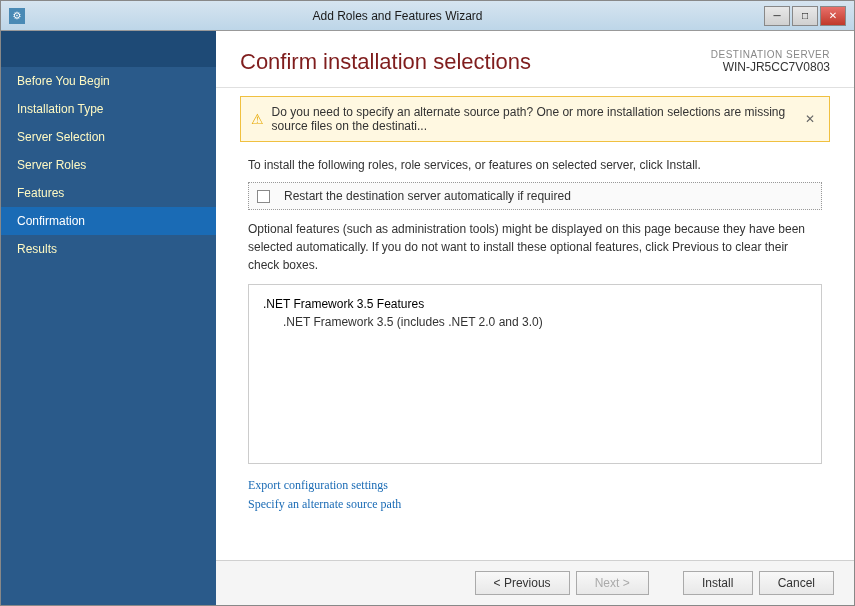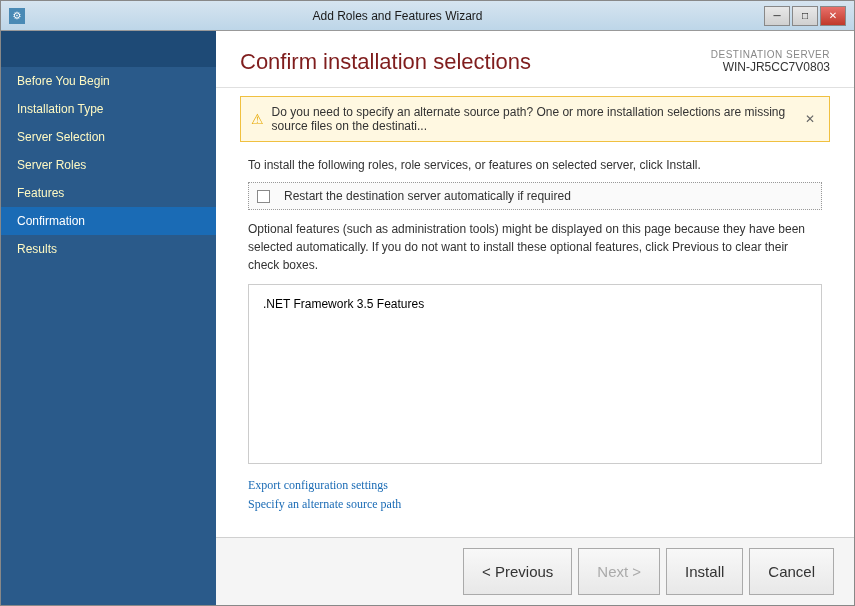--- a/index.html
+++ b/index.html
@@ -254,30 +254,31 @@
     .footer {
       border-top: 1px solid #d0d0d0;
       padding: 10px 20px;
       display: flex;
       justify-content: flex-end;
       gap: 6px;
       background: #f5f5f5;
       flex-shrink: 0;
     }
     .footer-btn {
-      padding: 14px 18px;
-      font-size: 15px;
+      padding: 4px 18px;
+      font-size: 12px;
       border: 1px solid #aaa;
       background: linear-gradient(to bottom, #f8f8f8, #e8e8e8);
       cursor: pointer;
       color: #333;
       min-width: 70px;
     }
     .footer-btn.primary {
       background: linear-gradient(to bottom, #f8f8f8, #e8e8e8);
+      margin-left: 28px;
     }
     .footer-btn:disabled {
       color: #aaa;
       cursor: default;
     }
   </style>
 </head>
 <body>
 
 <div class="window">
@@ -342,20 +343,21 @@
 
         <div class="checkbox-row">
           <div class="checkbox-box"></div>
           <label class="checkbox-label">Restart the destination server automatically if required</label>
         </div>
 
         <p class="optional-note">Optional features (such as administration tools) might be displayed on this page because they have been selected automatically. If you do not want to install these optional features, click Previous to clear their check boxes.</p>
 
         <div class="features-box">
           <div class="feature-category">.NET Framework 3.5 Features</div>
+          <div class="feature-item">.NET Framework 3.5 (includes .NET 2.0 and 3.0)</div>
         </div>
 
         <div class="link-section">
           <a class="wizard-link">Export configuration settings</a>
           <a class="wizard-link">Specify an alternate source path</a>
         </div>
       </div>
 
       <div class="footer">
         <button class="footer-btn">&lt; Previous</button>

